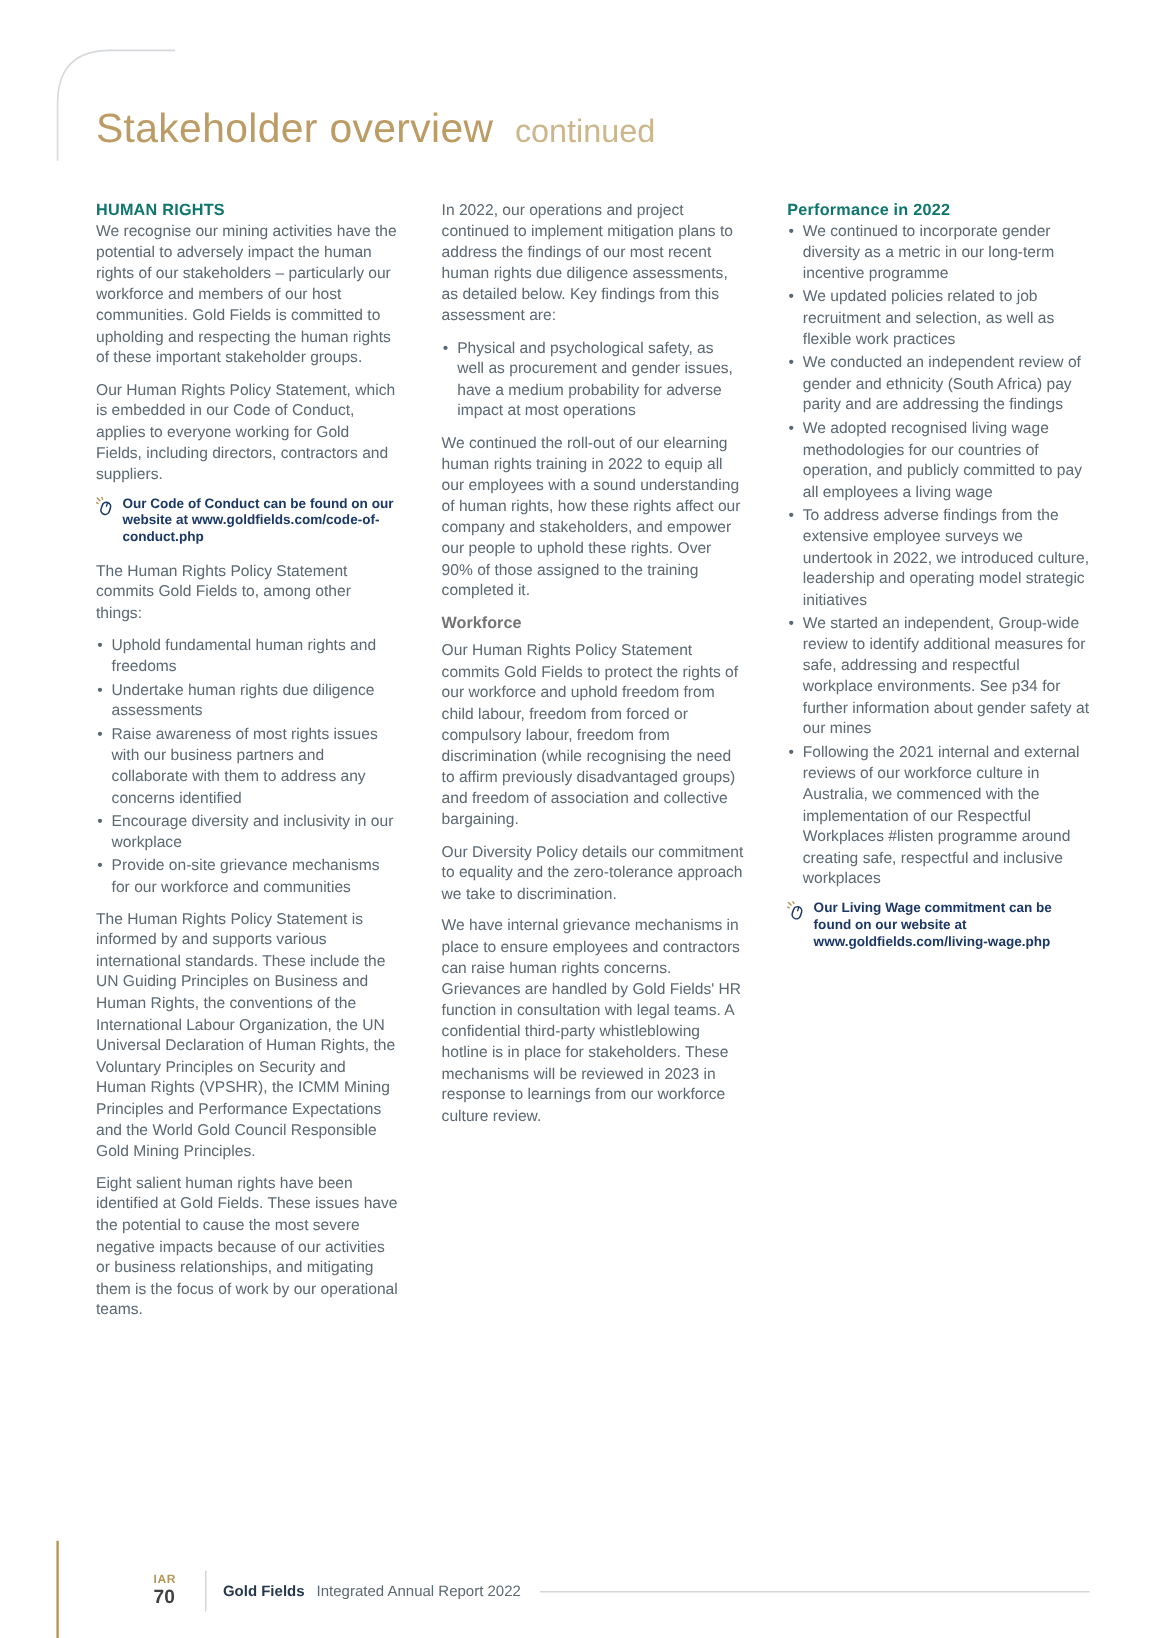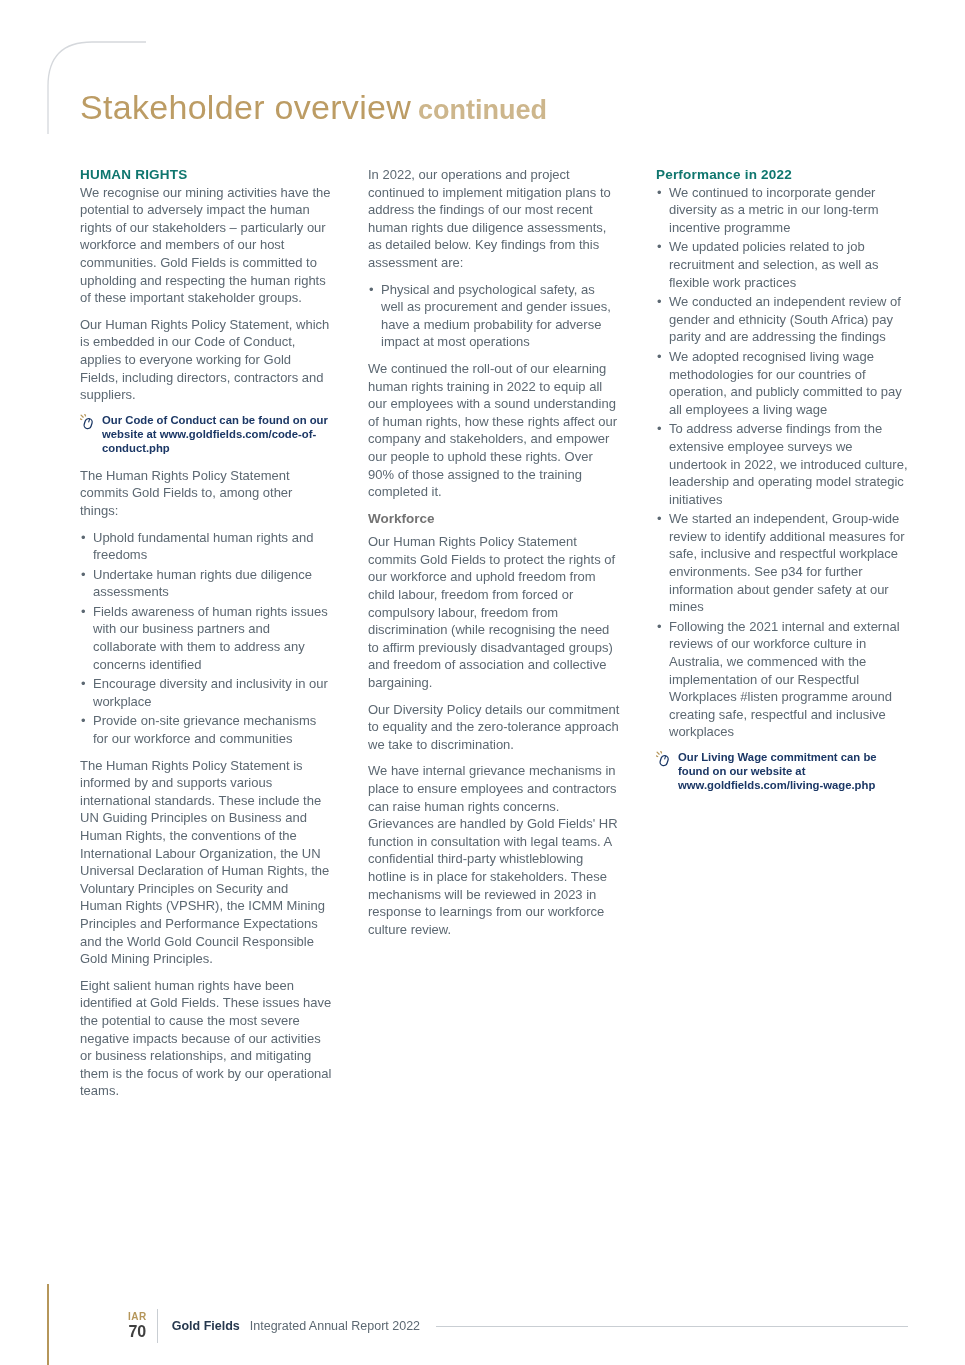--- a/index.html
+++ b/index.html
@@ -11,39 +11,39 @@
     background:#ffffff;
     font-family:"Liberation Sans", sans-serif;
     color:#5C6872;
     overflow:hidden;
   }
   .corner { position:absolute; left:46px; top:38px; }
   .gold-edge { position:absolute; left:47px; top:1284px; width:2px; height:81px; background:#B5965A; }
 
   .title-row { position:absolute; left:80px; top:88px; white-space:nowrap; }
   .title-main { font-size:34px; font-weight:400; color:#BC9C64; letter-spacing:0.3px; }
-  .title-suffix { font-size:27px; font-weight:700; color:#CDB68C; margin-left:7px; }
+  .title-suffix { font-size:27px; font-weight:400; color:#CDB68C; margin-left:18px; }
 
   .columns { position:absolute; left:80px; top:166px; width:828px; display:flex; gap:36px; }
   .col { width:252px; font-size:13px; line-height:17.6px; }
   .col p { margin:0 0 9px 0; }
 
   .h-navy { font-size:13.5px; font-weight:bold; color:#0f766e; margin-bottom:0; letter-spacing:0.2px; }
   .h-gold { font-size:13.5px; font-weight:bold; color:#737373; margin:5px 0 6px 0; }
 
   ul.bullets { list-style:none; margin:0 0 9px 0; }
   ul.bullets li { position:relative; padding-left:13px; margin-bottom:2px; }
   ul.bullets li::before { content:"\2022"; position:absolute; left:1px; top:0; color:#5C6872; }
 
   .callout { position:relative; padding-left:22px; margin:4px 0 12px 0; cursor:pointer; }
   .callout .icon { position:absolute; left:0; top:1px; width:16px; height:16px; display:inline-block; }
   .callout-text { display:block; font-size:11.3px; line-height:14px; font-weight:bold; color:#1B3765; }
 
   .footer { position:absolute; left:128px; right:57px; bottom:22px; display:flex; align-items:center; }
-  .pagenum { margin-right:10px;text-align:center; }
+  .pagenum { margin-right:24px; }
   .iar { font-size:10px; font-weight:bold; color:#B5965A; letter-spacing:0.5px; }
   .num { font-size:16px; font-weight:bold; color:#404040; margin-top:1px; }
   .vline { width:1px; height:34px; background:#C9CED3; margin-right:14px; }
   .company { font-size:12.5px; font-weight:bold; color:#26384E; margin-right:10px; white-space:nowrap;text-align:right; }
   .report-title { font-size:12.5px; color:#5C6872; white-space:nowrap; }
   .hline { flex:1; height:1px; background:#C9CED3; margin-left:16px; }
 </style>
 </head>
 <body>
 
@@ -77,21 +77,21 @@
             <path d="M1.9 6.2 L0.2 5.4" stroke="#B5965A" stroke-width="1.4" stroke-linecap="round"></path>
           </svg>
         </span>
         <span class="callout-text">Our Code of Conduct can be found on our website at www.goldfields.com/code-of-conduct.php</span>
       </div>
 
       <p>The Human Rights Policy Statement commits Gold Fields to, among other things:</p>
       <ul class="bullets">
         <li>Uphold fundamental human rights and freedoms</li>
         <li>Undertake human rights due diligence assessments</li>
-        <li>Fields awareness of human rights issues with our business partners and collaborate with them to address any concerns identified</li>
+        <li>Raise awareness of most rights issues with our business partners and collaborate with them to address any concerns identified</li>
         <li>Encourage diversity and inclusivity in our workplace</li>
         <li>Provide on-site grievance mechanisms for our workforce and communities</li>
       </ul>
       <p>The Human Rights Policy Statement is informed by and supports various international standards. These include the UN Guiding Principles on Business and Human Rights, the conventions of the International Labour Organization, the UN Universal Declaration of Human Rights, the Voluntary Principles on Security and Human Rights (VPSHR), the ICMM Mining Principles and Performance Expectations and the World Gold Council Responsible Gold Mining Principles.</p>
       <p>Eight salient human rights have been identified at Gold Fields. These issues have the potential to cause the most severe negative impacts because of our activities or business relationships, and mitigating them is the focus of work by our operational teams.</p>
     </div>
 
     <div class="col">
       <p>In 2022, our operations and project continued to implement mitigation plans to address the findings of our most recent human rights due diligence assessments, as detailed below. Key findings from this assessment are:</p>
       <ul class="bullets">
@@ -105,21 +105,21 @@
     </div>
 
     <div class="col">
       <div class="h-navy">Performance in 2022</div>
       <ul class="bullets">
         <li>We continued to incorporate gender diversity as a metric in our long-term incentive programme</li>
         <li>We updated policies related to job recruitment and selection, as well as flexible work practices</li>
         <li>We conducted an independent review of gender and ethnicity (South Africa) pay parity and are addressing the findings</li>
         <li>We adopted recognised living wage methodologies for our countries of operation, and publicly committed to pay all employees a living wage</li>
         <li>To address adverse findings from the extensive employee surveys we undertook in 2022, we introduced culture, leadership and operating model strategic initiatives</li>
-        <li>We started an independent, Group-wide review to identify additional measures for safe, inclusive and respectful workplace environments. See p34 for further information about gender safety at our mines</li>
+        <li>We started an independent, Group-wide review to identify additional measures for safe, addressing and respectful workplace environments. See p34 for further information about gender safety at our mines</li>
         <li>Following the 2021 internal and external reviews of our workforce culture in Australia, we commenced with the implementation of our Respectful Workplaces #listen programme around creating safe, respectful and inclusive workplaces</li>
       </ul>
 
       <div class="callout">
         <span class="icon">
           <svg viewBox="0 0 18 18" width="16" height="16">
             <g transform="rotate(18 9 10)">
               <rect x="5.4" y="5" width="8" height="11.5" rx="4" fill="none" stroke="#1B3765" stroke-width="1.4"></rect>
               <line x1="9.4" y1="5" x2="9.4" y2="9.2" stroke="#1B3765" stroke-width="1.2"></line>
             </g>

